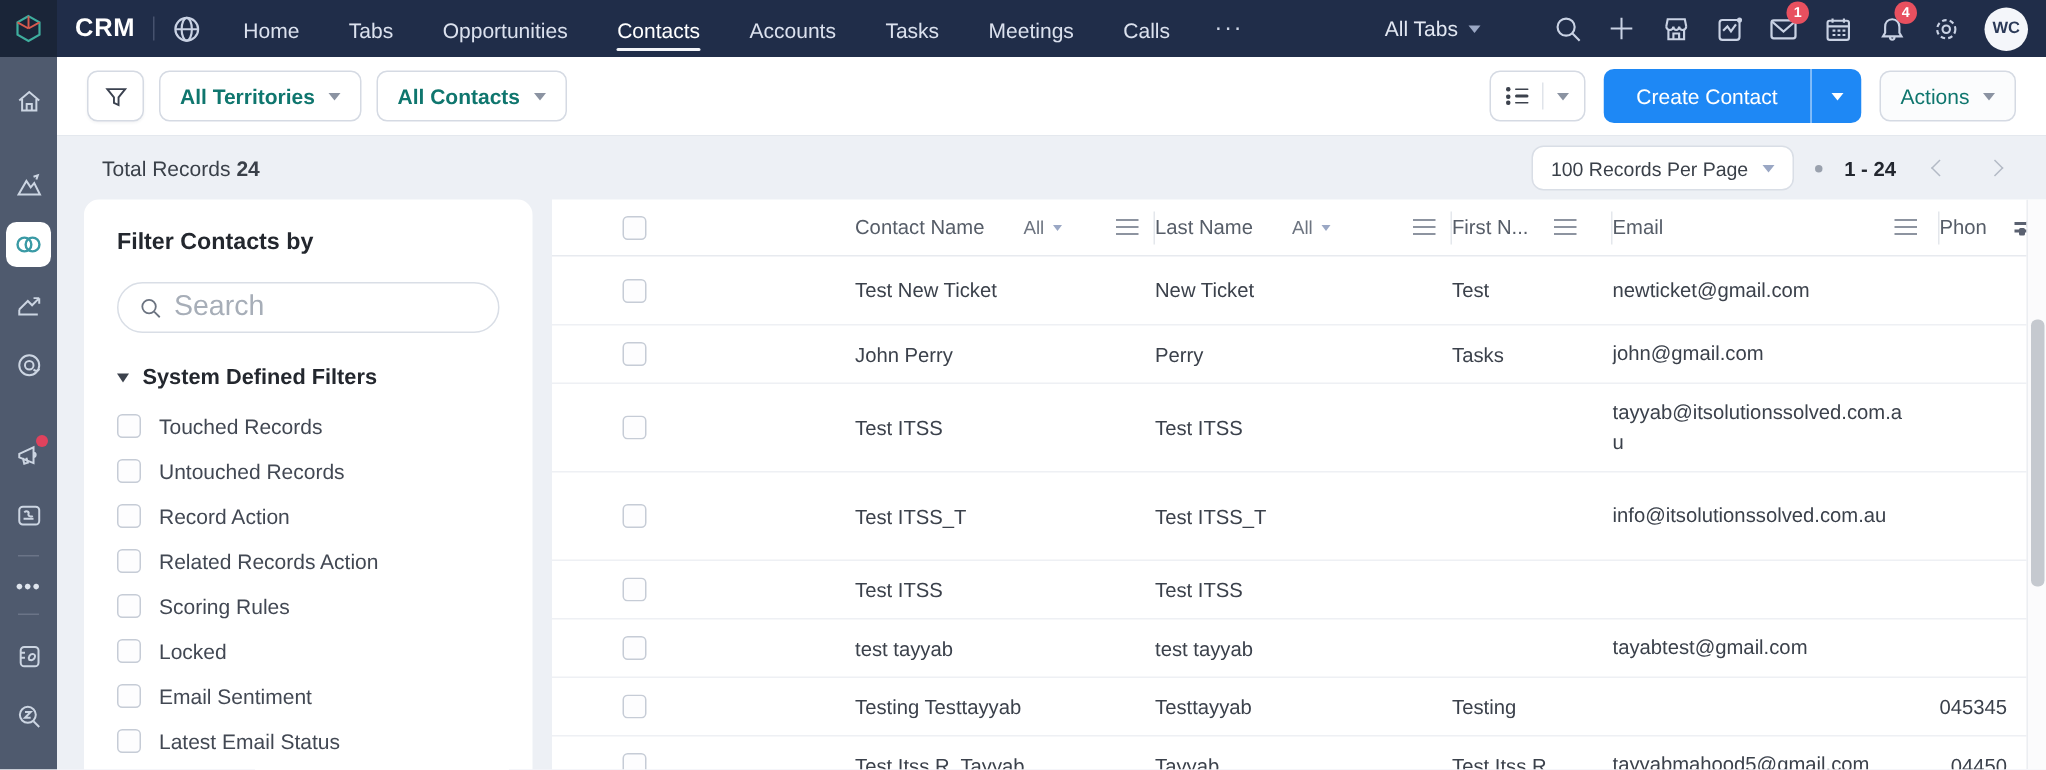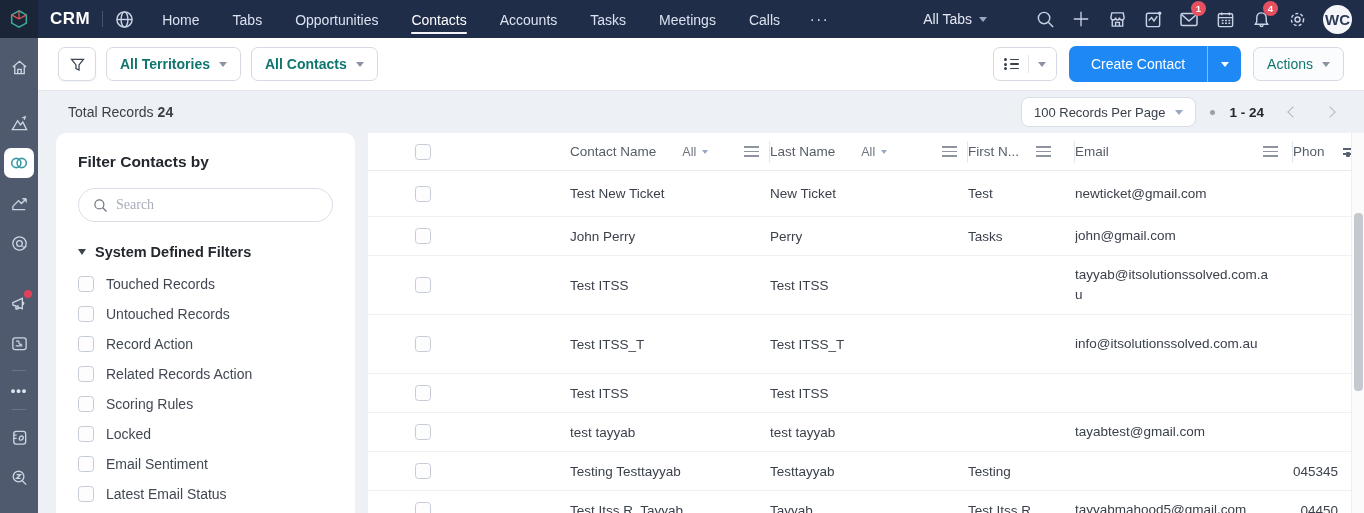--- a/index.html
+++ b/index.html
@@ -15,21 +15,21 @@
   .nav-item { font-size:14px; color:#dbe1ee; cursor:pointer; padding:10px 0 8px; position:relative; white-space:nowrap;}
   .nav-item.active { color:#fff; }
   .nav-item.active::after { content:""; position:absolute; left:0; right:0; bottom:2px; height:2px; background:#f2f4f8; border-radius:1px;}
   .nav-more { font-size:16px; letter-spacing:2px; color:#cfd6e6; cursor:pointer; padding-bottom:6px;}
   .topnav-right { margin-left:auto; display:flex; align-items:center; gap:0;}
   .all-tabs { font-size:14px; color:#e2e7f2; display:flex; align-items:center; gap:7px; margin-right:40px; cursor:pointer;}
   .caret { width:0; height:0; border-left:4px solid transparent; border-right:4px solid transparent; border-top:5px solid #9aa7c4; display:inline-block;}
   .top-icon { width:36px; height:38px; display:flex; align-items:center; justify-content:center; position:relative; cursor:pointer;}
   .top-icon svg { stroke:#c9d2e4; fill:none; stroke-width:1.5;}
   .badge { position:absolute; top:1px; right:1px; min-width:15px; height:15px; background:#e8505f; color:#fff; border-radius:8px; font-size:9.5px; display:flex; align-items:center; justify-content:center; padding:0 3px; font-weight:bold;}
-  .avatar { width:29px; height:29px; border-radius:50%; background:#f4f6fa; color:#2c3a58; font-size:15px; font-weight:bold; display:flex; align-items:center; justify-content:center; margin:0 12px 0 8px; cursor:pointer;}
+  .avatar { width:29px; height:29px; border-radius:50%; background:#f4f6fa; color:#2c3a58; font-size:11px; font-weight:bold; display:flex; align-items:center; justify-content:center; margin:0 12px 0 8px; cursor:pointer;}
 
   
   .shell { display:flex; height:475px;}
   .rail { width:38px; background:#4f5a6e; display:flex; flex-direction:column; align-items:center; padding-top:14px; flex:0 0 auto;}
   .rail-icon { width:30px; height:30px; display:flex; align-items:center; justify-content:center; margin-bottom:10px; position:relative; cursor:pointer; border-radius:7px;}
   .rail-icon svg { stroke:#ccd5e2; fill:none; stroke-width:1.4;}
   .rail-icon.active { background:#fff; }
   .rail-icon.active svg { stroke:#3a9aa5; stroke-width:1.6;}
   .rail-dot { position:absolute; top:2px; right:2px; width:8px; height:8px; border-radius:50%; background:#e0425d;}
   .rail-sep { width:14px; height:1px; background:#6b7487; margin:2px 0 12px;}
@@ -68,21 +68,21 @@
   .pg-chevron span { width:8px; height:8px; border-left:1.8px solid #b3bac5; border-bottom:1.8px solid #b3bac5; display:block;}
   .pg-chevron.prev span { transform:rotate(45deg); margin-left:3px;}
   .pg-chevron.next span { transform:rotate(-135deg); margin-right:3px;}
 
   
   .content { flex:1; display:flex; padding-left:18px; gap:13px; min-height:0;}
   .filter-card { width:299px; background:#fff; border-radius:10px 10px 0 0; padding:20px 22px; flex:0 0 auto; overflow:hidden;}
   .filter-title { font-size:15.5px; font-weight:bold; color:#23272e; margin-bottom:17px;}
   .search-pill { height:34px; border:1px solid #d9dee6; border-radius:17px; display:flex; align-items:center; gap:8px; padding:0 14px; margin-bottom:22px;}
   .search-pill svg { stroke:#6b7380; fill:none; stroke-width:1.6; flex:0 0 auto;}
-  .search-pill input { border:none; outline:none; font-size:14px; color:#4c1d95; width:100%; font-family:Liberation Serif, serif; background:transparent;}
+  .search-pill input { border:none; outline:none; font-size:19px; color:#4c1d95; width:100%; font-family:Liberation Sans, sans-serif; background:transparent;}
   .search-pill input::placeholder { color:#a7aeb8;}
   .filter-section { display:flex; align-items:center; gap:9px; font-size:14.5px; font-weight:bold; color:#23272e; margin-bottom:16px; cursor:pointer;}
   .sec-caret { width:0; height:0; border-left:4.5px solid transparent; border-right:4.5px solid transparent; border-top:6px solid #3c424d;}
   .filter-list { display:flex; flex-direction:column; gap:14px;}
   .filter-item { display:flex; align-items:center; gap:12px; font-size:14px; color:#424853; cursor:pointer;}
   .checkbox { width:16px; height:16px; border:1.5px solid #c6ccd6; border-radius:3.5px; background:#fdfdfe; flex:0 0 auto; cursor:pointer;}
 
   
   .table-card { flex:1; background:#fff; min-width:0; position:relative; overflow:hidden;}
   .thead { display:flex; align-items:center; height:38px; border-bottom:1px solid #e7eaef; font-size:13.5px; color:#565d68;}

